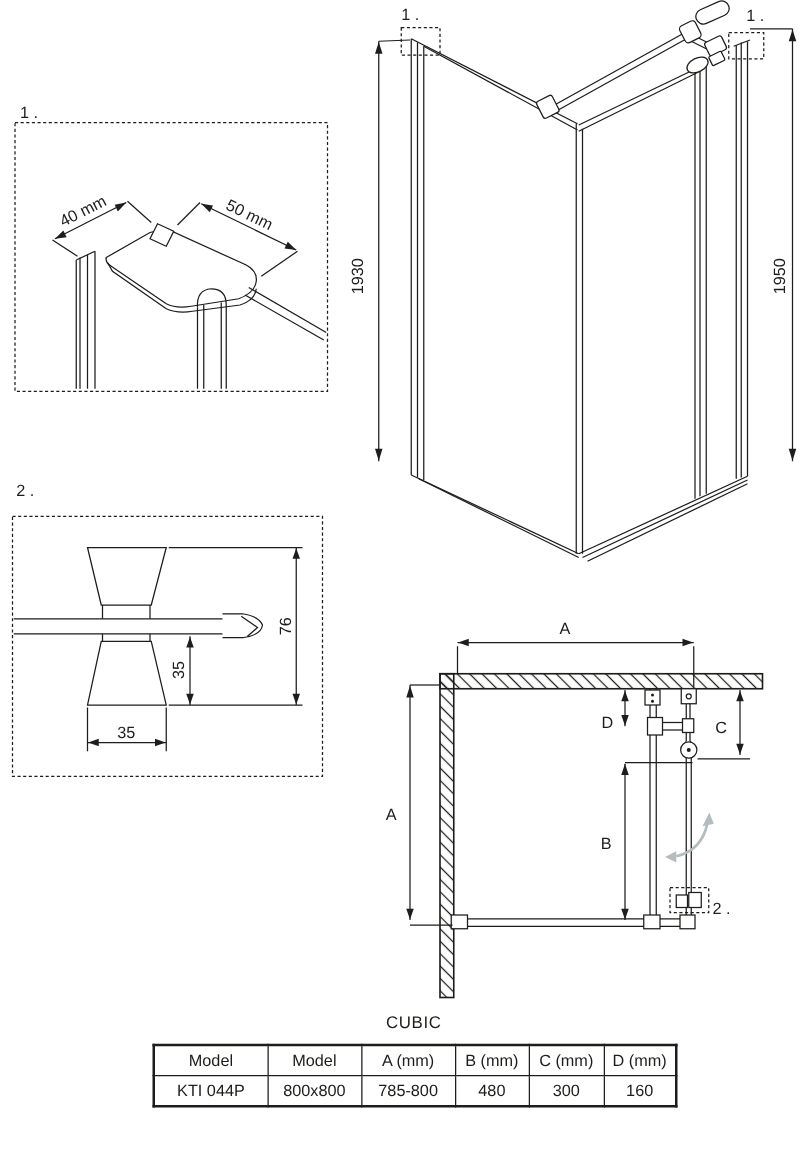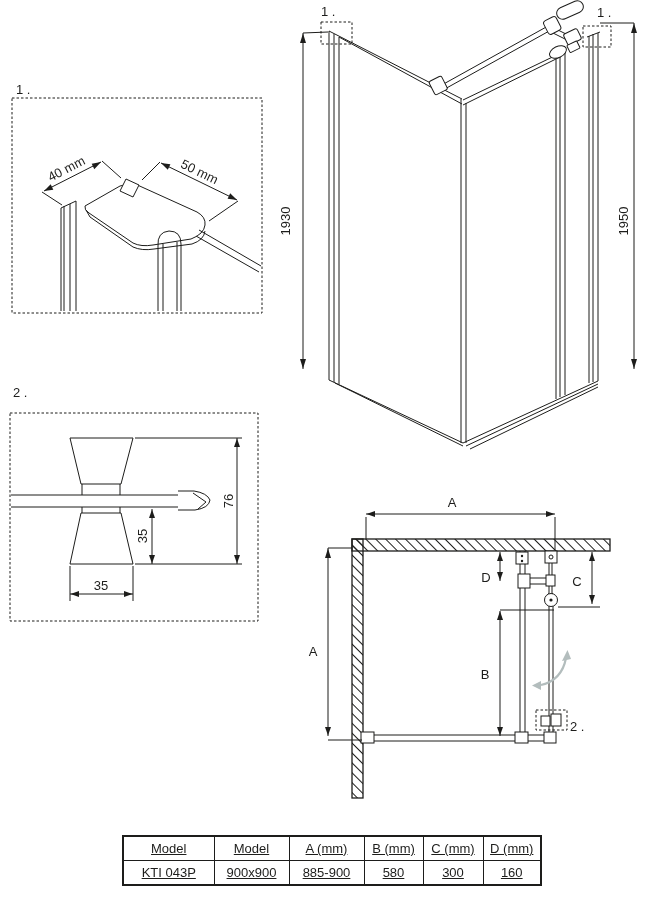--- a/index.html
+++ b/index.html
@@ -12,21 +12,21 @@
   .fb{fill:#1d1d1b;stroke:none;}
   .dsh{stroke:#1d1d1b;stroke-width:1;fill:none;stroke-dasharray:2.5 2;}
   .wall{fill:url(#hatch);stroke:#1d1d1b;stroke-width:1.3;}
   .gln{stroke:#b3bdbd;stroke-width:2.2;fill:none;}
   .gfb{fill:#b3bdbd;stroke:none;}
   .product-title{position:absolute;left:122px;top:810px;width:418px;text-align:center;
                  font-size:13.5px;letter-spacing:0.5px;}
   table.spec{position:absolute;left:122px;top:835px;width:418px;border-collapse:collapse;
              font-size:13px;color:#1d1d1b;table-layout:fixed;}
   table.spec th,table.spec td{border:1.4px solid #1d1d1b;text-align:center;vertical-align:middle;
-             font-weight:normal;height:23px;padding:0;overflow:hidden;text-decoration:underline;}
+             font-weight:normal;height:23px;padding:0;overflow:hidden;}
   table.spec{border:2.2px solid #1d1d1b;}
 </style>
 </head>
 <body>
 
 <div class="canvas">
 
 <svg width="648" height="922" viewBox="0 0 648 922">
   <defs>
     <pattern id="hatch" patternUnits="userSpaceOnUse" width="7" height="7" patternTransform="rotate(-45)">
@@ -284,20 +284,21 @@
 
     <g>
       <rect class="dsh" x="536" y="710" width="31" height="20"></rect>
       <rect class="fw" x="541" y="716" width="9" height="10"></rect>
       <rect class="fw" x="551" y="714" width="10" height="12"></rect>
       <text x="570" y="731">2 .</text>
     </g>
   </g>
 </svg>
 
+<div class="product-title">CUBIC</div>
 
 <table class="spec">
   <colgroup>
     <col style="width:91px">
         <col style="width:75px">
         <col style="width:75px">
     <col style="width:59px">
         <col style="width:60px">
         <col style="width:58px">
   </colgroup>
@@ -306,23 +307,23 @@
       <th>Model</th>
       <th>Model</th>
       <th>A (mm)</th>
       <th>B (mm)</th>
       <th>C (mm)</th>
       <th>D (mm)</th>
     </tr>
   </thead>
   <tbody>
     <tr>
-      <td>KTI 043P</td>
-      <td>900x900</td>
-      <td>885-900</td>
-      <td>580</td>
+      <td>KTI 044P</td>
+      <td>800x800</td>
+      <td>785-800</td>
+      <td>480</td>
       <td>300</td>
       <td>160</td>
     </tr>
   </tbody>
 </table>
 
 </div>
 
 </body></html>

